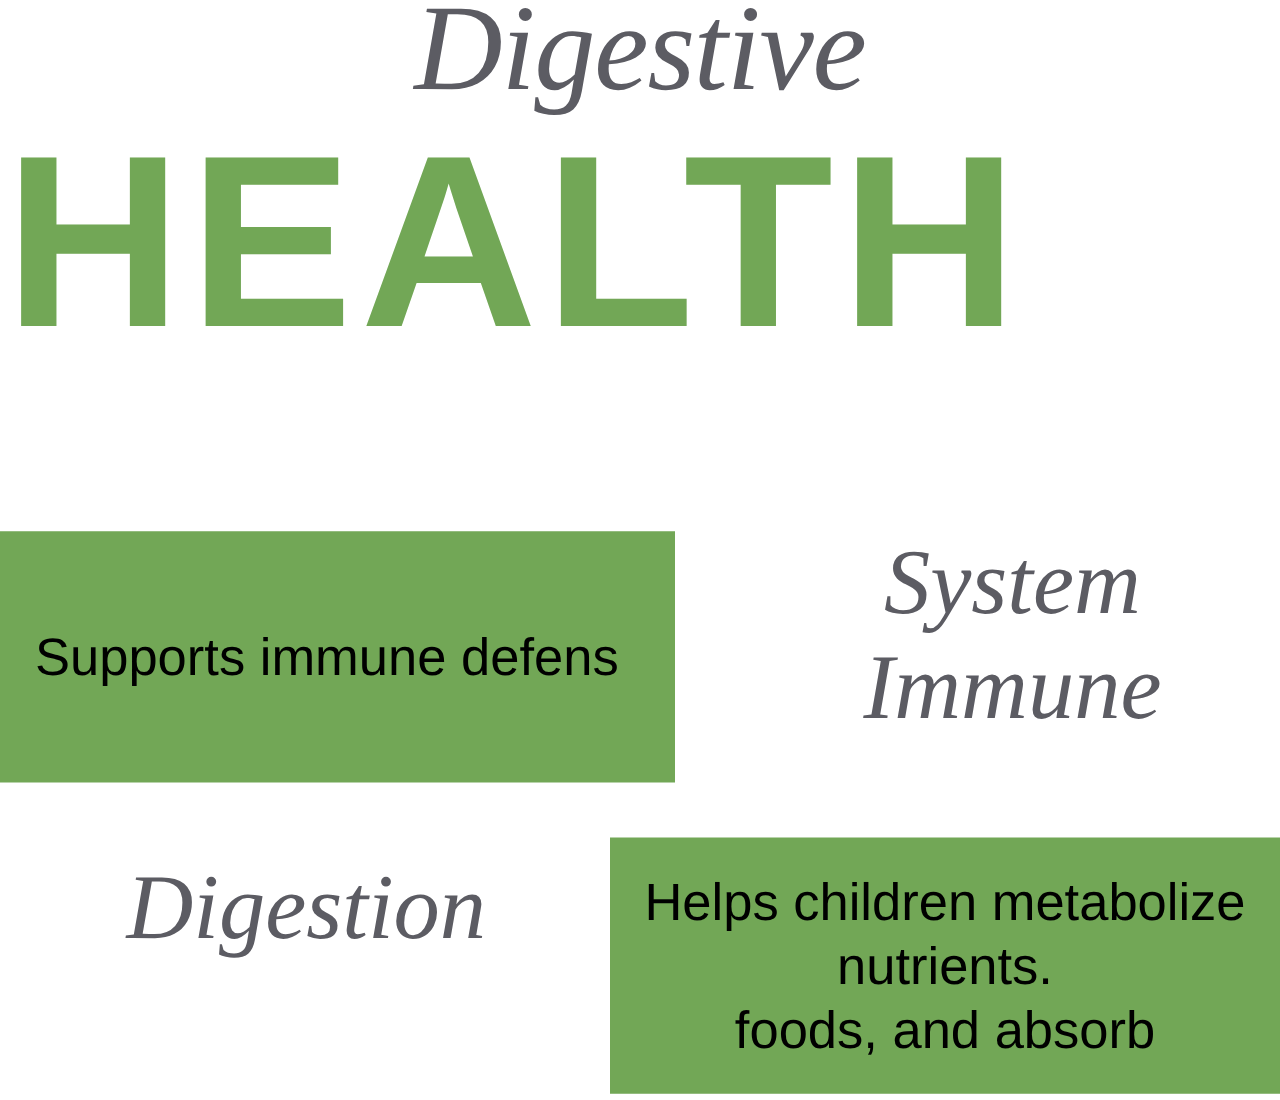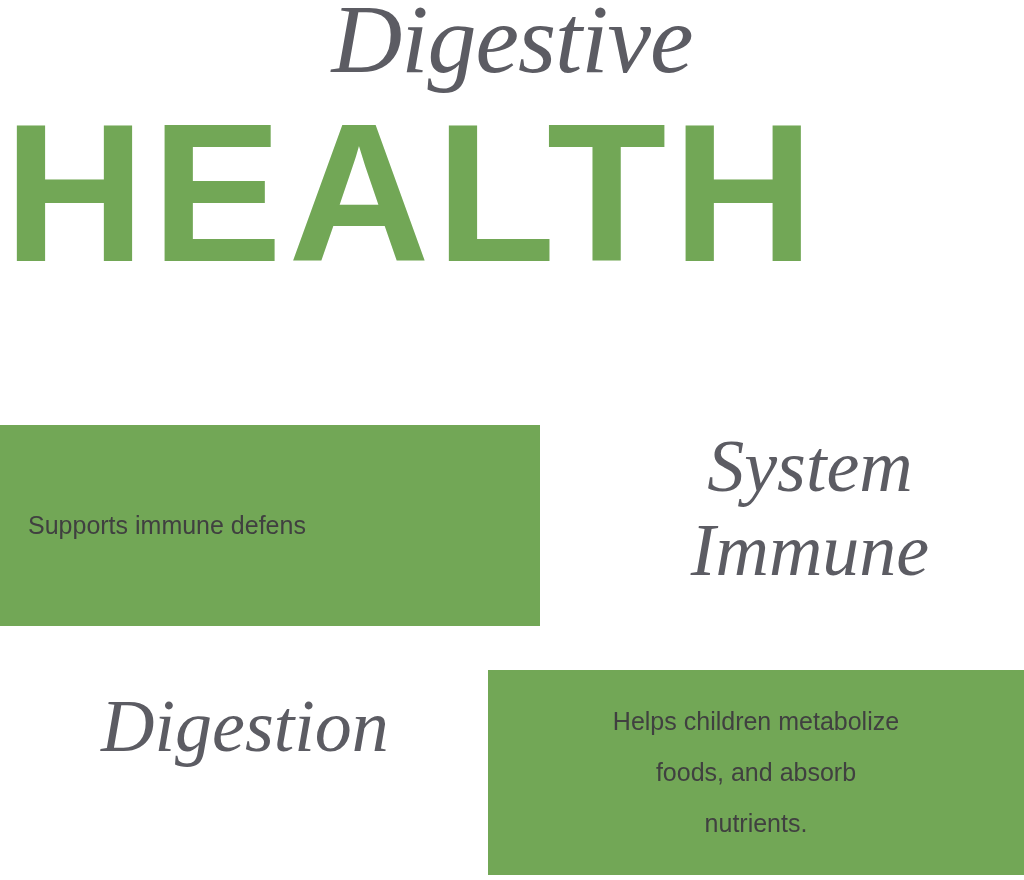--- a/index.html
+++ b/index.html
@@ -52,24 +52,24 @@
   
   .green-box {
     position: absolute;
     background: #72a756;
     box-sizing: border-box;
     display: flex;
     flex-direction: column;
     justify-content: center;
   }
   .green-box .box-line {
-    color: #404040;
+    color: #000000;
     font-family: "Liberation Sans", sans-serif;
     font-weight: 400;
-    font-size: 25px;
+    font-size: 42px;
     line-height: 51px;
     white-space: nowrap;
   }
 
   #box-immune {
     left: 0px;
     top: 425px;
     width: 540px;
     height: 201px;
     padding-left: 28px;
@@ -129,17 +129,17 @@
     <div>System</div>
     <div>Immune</div>
   </div>
 
   <div class="serif-label" id="label-aids-digestion">
     <div>Digestion</div>
   </div>
 
   <div class="green-box" id="box-digestion">
     <div class="box-line">Helps children metabolize</div>
+    <div class="box-line">nutrients.</div>
     <div class="box-line">foods, and absorb</div>
-    <div class="box-line">nutrients.</div>
   </div>
 
 </div>
 
 </body></html>

